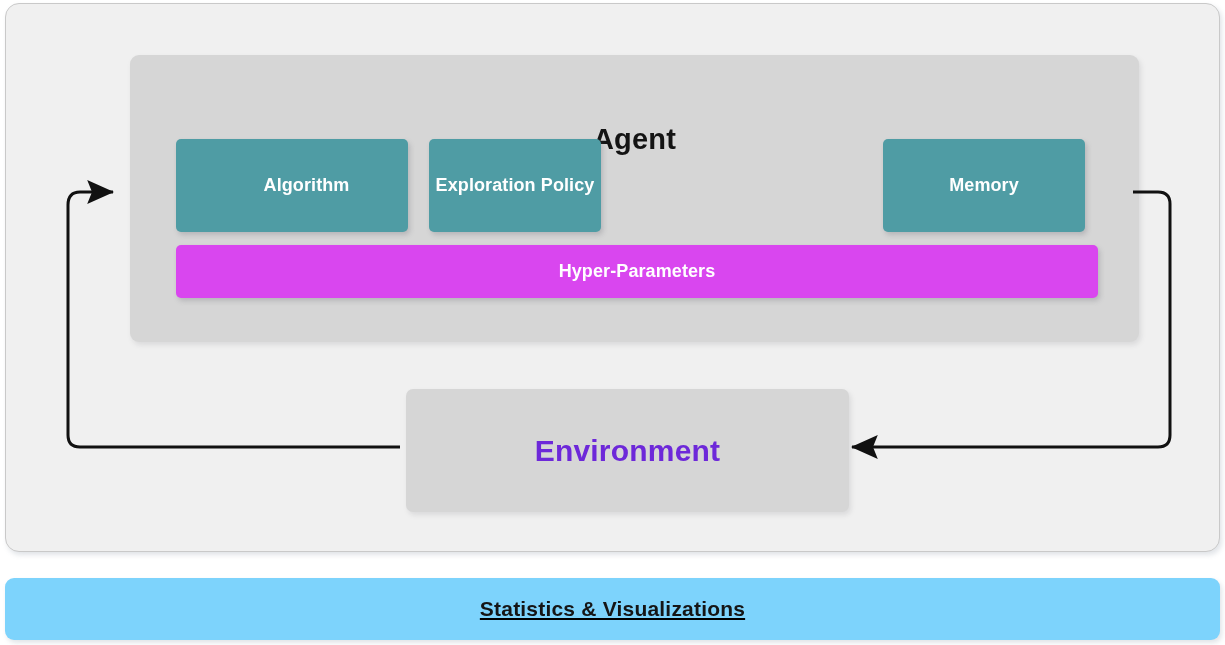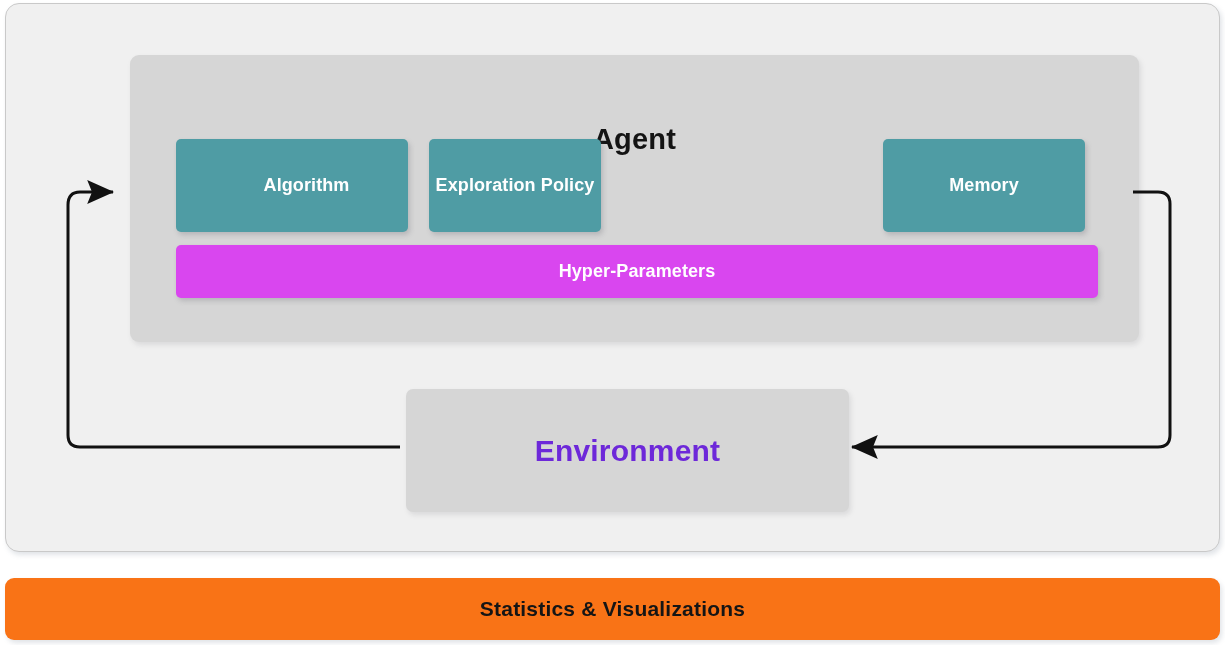--- a/index.html
+++ b/index.html
@@ -208,17 +208,17 @@
       <marker id="arrowhead" markerWidth="9" markerHeight="8" refX="8.6" refY="4" orient="auto" markerUnits="strokeWidth">
         <path d="M0,0 L9,4 L0,8 L1.6,4 Z" fill="#111111"></path>
       </marker>
     </defs>
 
     <path d="M 400,447 L 80,447 Q 68,447 68,435 L 68,205 Q 68,192 80,192 L 113,192" fill="none" stroke="#111111" stroke-width="3" stroke-linecap="butt" marker-end="url(#arrowhead)"></path>
 
     <path d="M 1133,192 L 1158,192 Q 1170,192 1170,204 L 1170,435 Q 1170,447 1158,447 L 852,447" fill="none" stroke="#111111" stroke-width="3" stroke-linecap="butt" marker-end="url(#arrowhead)"></path>
   </svg>
 
-  <div class="stats-bar" style="background: #f97316;">
+  <div class="stats-bar" style="background: #7dd3fc; text-decoration: underline;">
     <span class="stats-label">Statistics &amp; Visualizations</span>
   </div>
 
 </div>
 
 </body></html>

